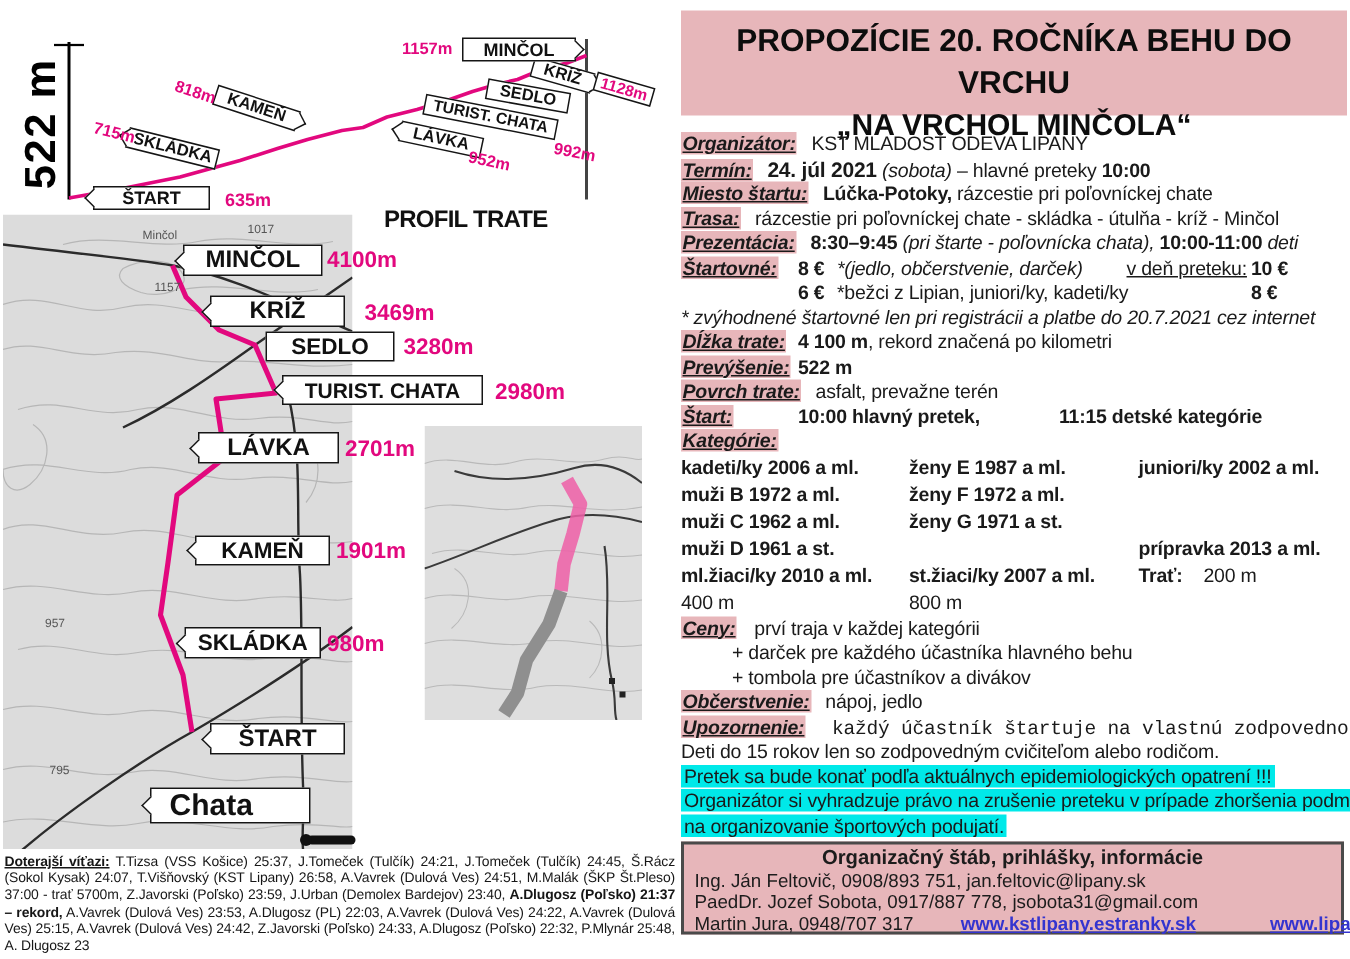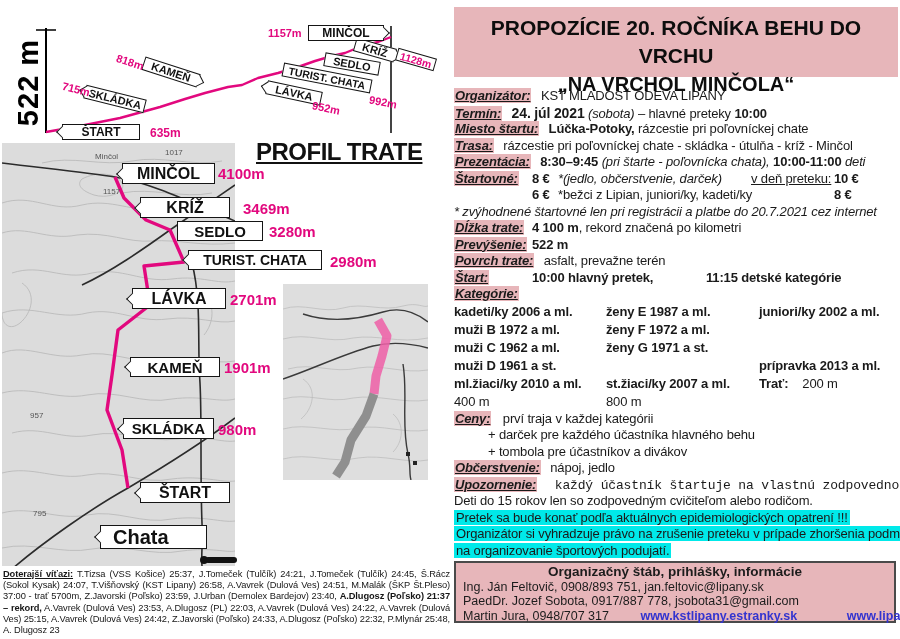--- a/index.html
+++ b/index.html
@@ -32,22 +32,22 @@
     border-left:1.3px solid #151515;border-bottom:1.3px solid #151515;
     transform:translateY(-50%) rotate(45deg);
   }
   .sgn.pr::after{
     content:"";position:absolute;right:-5px;top:50%;width:8px;height:8px;background:#fff;
     border-right:1.3px solid #151515;border-top:1.3px solid #151515;
     transform:translateY(-50%) rotate(45deg);
   }
   .pel{position:absolute;color:var(--magenta);font-weight:bold;font-size:11px;white-space:nowrap;z-index:4;}
   #profil-title{
-    position:absolute;left:256px;top:138px;width:190px;font-size:24px;font-weight:800;
-    letter-spacing:-0.5px;color:#111;text-decoration:underline;
+    position:absolute;left:256px;top:138px;width:190px;font-size:16px;font-weight:800;
+    letter-spacing:-0.5px;color:#111;
   }
 
   
   #map1{position:absolute;left:2px;top:143px;width:233px;height:423px;overflow:visible;}
   #map2{position:absolute;left:283px;top:284px;width:145px;height:196px;}
   .mdist{position:absolute;color:var(--magenta);font-weight:bold;font-size:15px;white-space:nowrap;z-index:4;}
   .mlabel{position:absolute;color:#555;font-size:8px;white-space:nowrap;z-index:2;}
   .scalebar{position:absolute;left:203px;top:414px;width:32px;height:6px;background:#111;border-radius:3px;z-index:4;}
   .scalebar::before{content:"";position:absolute;left:-5px;top:-1px;width:8px;height:8px;background:#111;border-radius:50%;}
 
@@ -88,21 +88,21 @@
   .gap8{margin-left:8px;}
   .gap14{margin-left:14px;font-family:Liberation Mono, monospace;}
   .cy{background:var(--cyan);padding:0 2px;}
 
   #contactbox{
     position:absolute;left:454px;top:561px;width:442px;height:62px;
     background:var(--pink);border:2px solid #4a4a4a;padding:1px 7px 0 7px;
   }
   #contactbox .ct{font-weight:bold;text-align:center;font-size:13.5px;line-height:16px;}
   #contactbox .cl{font-size:12.5px;line-height:14.3px;white-space:nowrap;}
-  .lnk{color:var(--link);font-weight:bold;}
+  .lnk{color:var(--link);font-weight:bold;text-decoration:underline;}
   .lgap{margin-left:28px;}
   .lgap2{margin-left:46px;}
 </style>
 </head>
 <body>
 
 <div id="page">
 
   <div id="profile">
     <svg width="452" height="142" viewBox="0 0 452 142">

